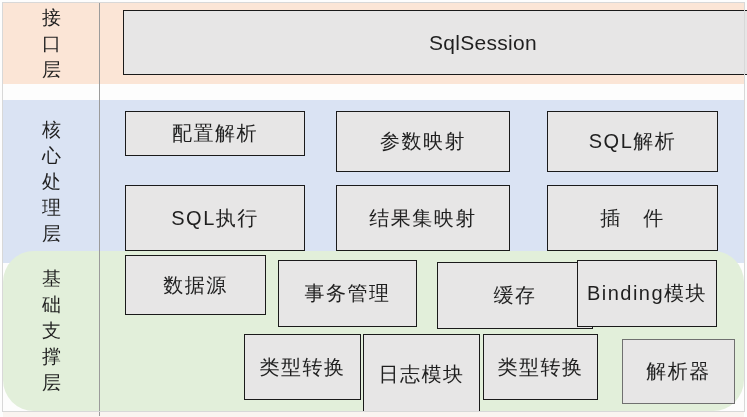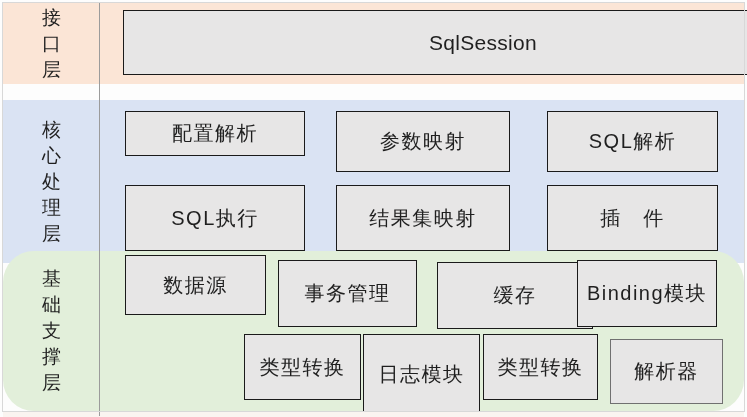--- a/index.html
+++ b/index.html
@@ -41,21 +41,21 @@
     box-sizing:border-box;
     background:var(--box-bg);
     border:1.5px solid var(--box-border);
     display:flex;align-items:center;justify-content:center;
     font-size:20px;
     letter-spacing:1.5px;
     white-space:nowrap;
     color:var(--text);
   }
   .bx.latin{letter-spacing:0.3px;font-size:21px;}
-  .bx.parser{border:1px solid var(--parser-box-border);}
+  .bx.parser{border:1px solid var(--parser-box-border);margin-left:12px;}
   .vdivider{position:absolute;left:99px;top:3px;width:1px;height:413px;background:var(--grid-line);z-index:3;}
   .outer-border{
     position:absolute;left:2px;top:2px;width:743px;height:410px;
     box-sizing:border-box;border:1px solid #d8d8d8;
     pointer-events:none;z-index:4;
   }
   .bottom-strip{position:absolute;left:3px;top:411px;width:741px;height:6px;background:#faf4f0;}
 </style>
 </head>
 <body>

